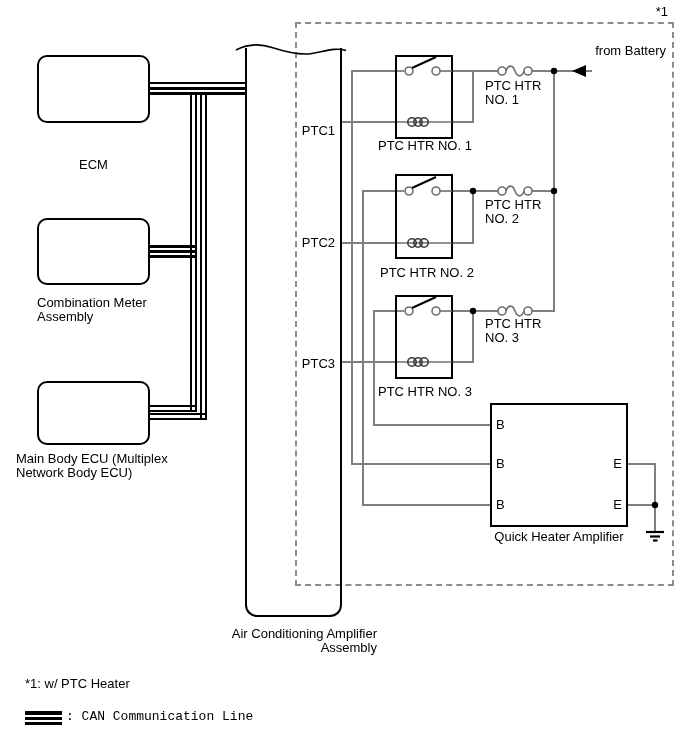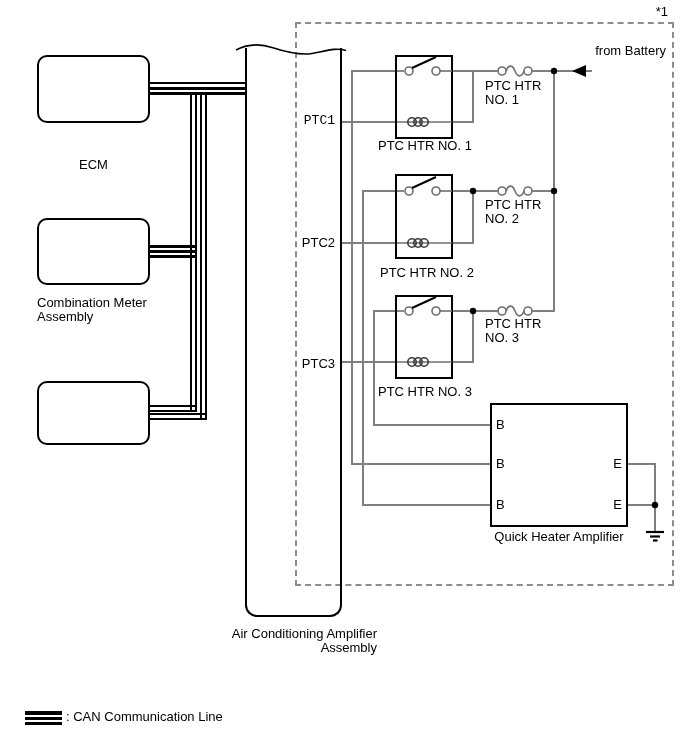--- a/index.html
+++ b/index.html
@@ -158,24 +158,26 @@
       <circle cx="655" cy="505" r="3.2"></circle>
     </g>
   </svg>
 
   <div class="abs lbl rt" style="left:640px;top:5px;width:28px;">*1</div>
   <div class="abs lbl rt" style="left:540px;top:44px;width:126px;">from Battery</div>
 
   <div class="abs lbl ctr" style="left:37px;top:126px;width:113px;margin-top:32px;">ECM</div>
   <div class="abs lbl" style="left:37px;top:296px;width:140px;">Combination Meter
 Assembly</div>
+  <div class="abs lbl" style="left:16px;top:452px;width:180px;">Main Body ECU (Multiplex
+Network Body ECU)</div>
   <div class="abs lbl" style="left:217px;top:627px;width:160px;text-align:right;">Air Conditioning Amplifier
 Assembly</div>
 
-  <div class="abs lbl rt" style="left:289px;top:114px;width:46px;font-family:Liberation Mono, monospace;">PTC1</div>
+  <div class="abs lbl rt" style="left:289px;top:124px;width:46px;">PTC1</div>
   <div class="abs lbl rt" style="left:289px;top:236px;width:46px;">PTC2</div>
   <div class="abs lbl rt" style="left:289px;top:357px;width:46px;">PTC3</div>
 
   <div class="abs lbl" style="left:378px;top:139px;width:110px;">PTC HTR NO. 1</div>
   <div class="abs lbl" style="left:380px;top:266px;width:110px;">PTC HTR NO. 2</div>
   <div class="abs lbl" style="left:378px;top:385px;width:110px;">PTC HTR NO. 3</div>
 
   <div class="abs lbl" style="left:485px;top:79px;width:70px;">PTC HTR
 NO. 1</div>
   <div class="abs lbl" style="left:485px;top:198px;width:70px;">PTC HTR
@@ -183,16 +185,17 @@
   <div class="abs lbl" style="left:485px;top:317px;width:70px;">PTC HTR
 NO. 3</div>
 
   <div class="abs lbl" style="left:496px;top:418px;width:14px;">B</div>
   <div class="abs lbl" style="left:496px;top:457px;width:14px;">B</div>
   <div class="abs lbl" style="left:496px;top:498px;width:14px;">B</div>
   <div class="abs lbl rt" style="left:604px;top:457px;width:18px;">E</div>
   <div class="abs lbl rt" style="left:604px;top:498px;width:18px;">E</div>
   <div class="abs lbl ctr" style="left:485px;top:530px;width:148px;">Quick Heater Amplifier</div>
 
+  <div class="abs lbl" style="left:25px;top:677px;width:200px;">*1: w/ PTC Heater</div>
   <div class="abs legendsym" style="left:25px;top:711px;"></div>
-  <div class="abs lbl" style="left:66px;top:710px;width:220px;">: CAN Communication Line</div>
+  <div class="abs lbl" style="left:66px;top:710px;width:220px;font-family:Liberation Mono, monospace;">: CAN Communication Line</div>
 
 </div>
 
 </body></html>

